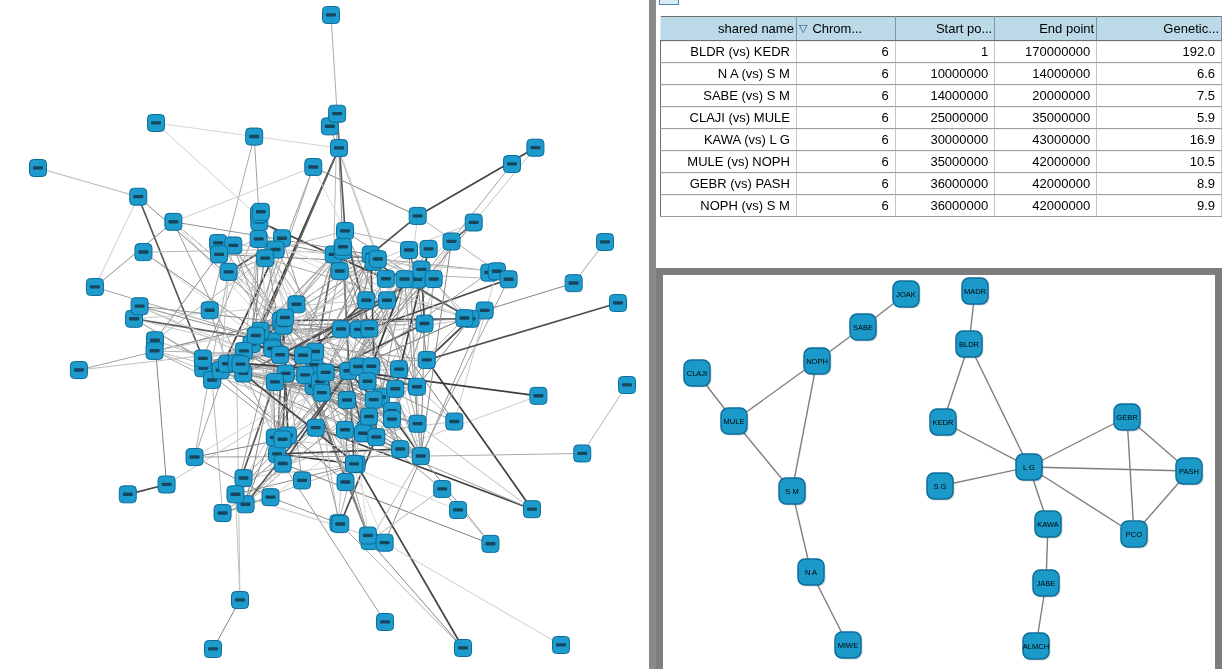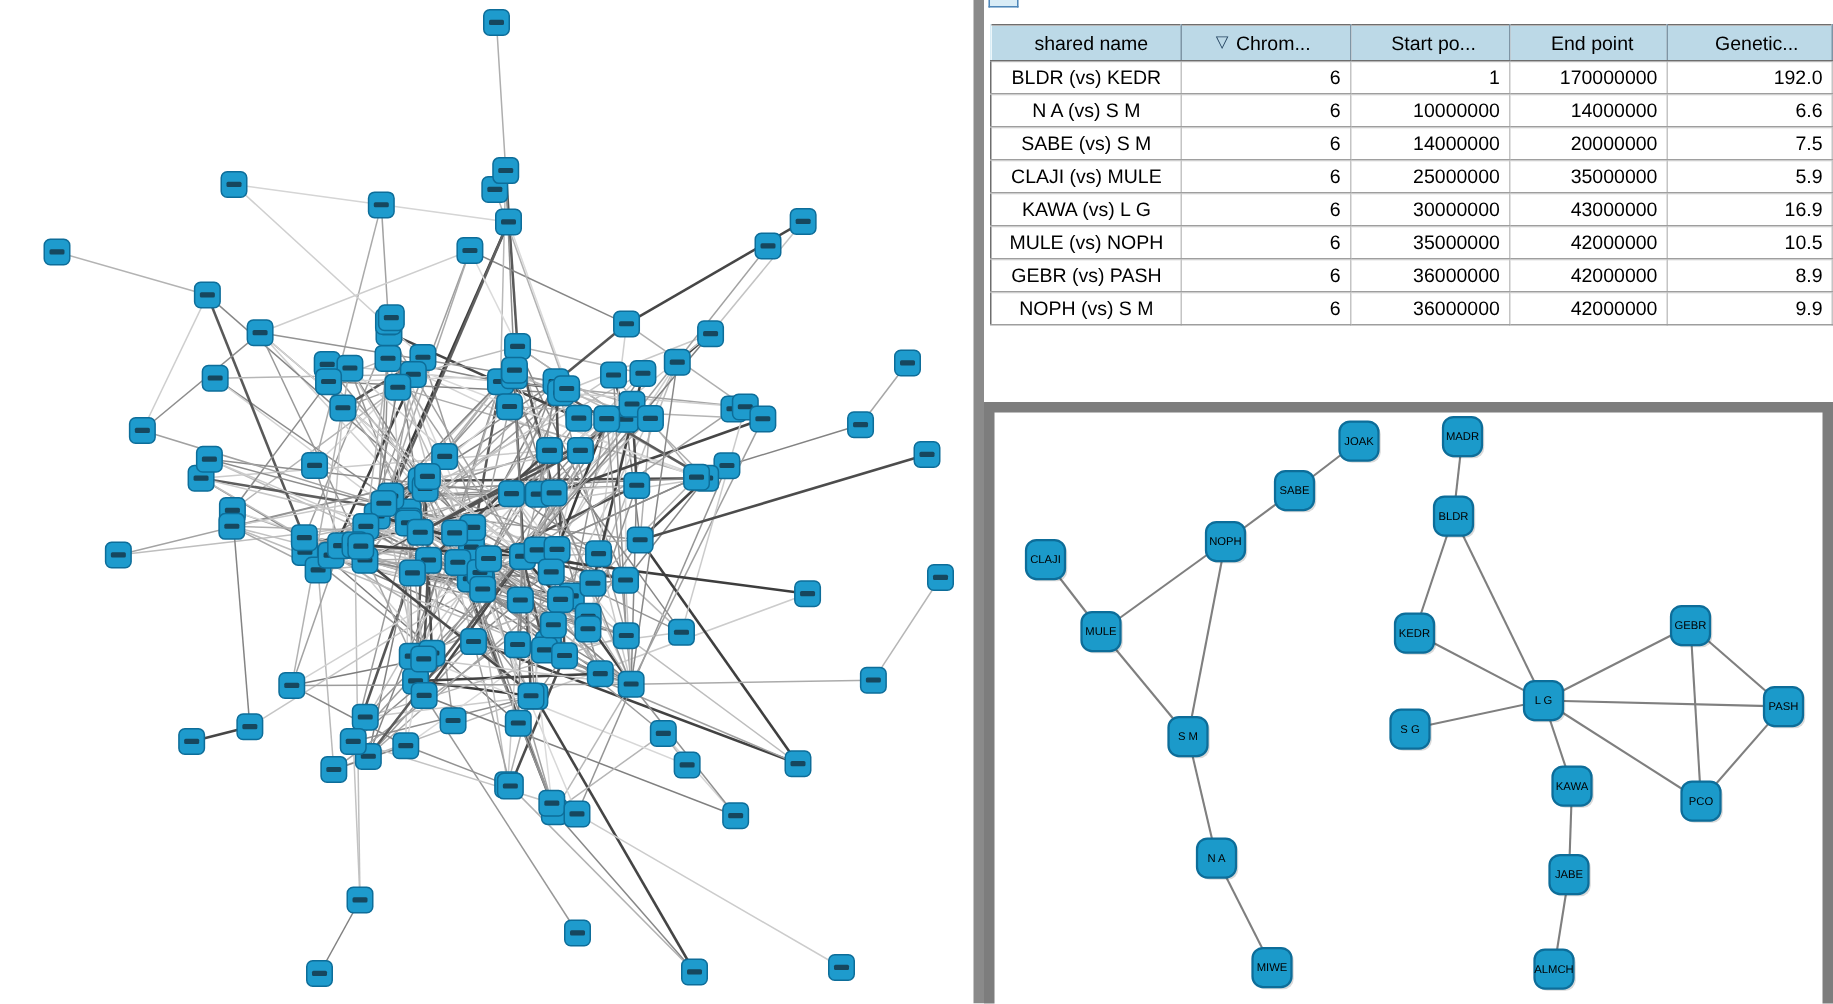--- a/index.html
+++ b/index.html
@@ -22,32 +22,32 @@
     background:#d9ecf6;border:1px solid #4f86b8;border-top:none;box-sizing:border-box;
   }
   .table-panel{position:absolute;left:4px;top:16px;}
   table.attr-table{
     border-collapse:collapse;table-layout:fixed;
     border:1px solid #6e6e6e;font-size:13px;color:#000;
   }
   table.attr-table th{
     background:#bcd9e7;font-weight:normal;height:23px;
     border-right:1px solid #7e95a5;border-left:1px solid #d9edf6;
-    border-bottom:1px solid #6e6e6e;padding:0 22px;white-space:nowrap;overflow:hidden;
+    border-bottom:1px solid #6e6e6e;padding:0 2px;white-space:nowrap;overflow:hidden;
   }
   table.attr-table th .hdr-inner{display:flex;align-items:center;justify-content:flex-end;}
   table.attr-table th.with-filter .hdr-inner{justify-content:flex-start;gap:5px;}
   .filter-icon{color:#1d3d5a;font-size:11px;line-height:1;}
   table.attr-table td{
     background:#ffffff;height:21px;padding:0 6px;white-space:nowrap;overflow:hidden;
     border-right:1px solid #c4c4c4;border-bottom:1px solid #9e9e9e;
     box-shadow:inset 0 1px 0 #f1f1f1;
   }
   table.attr-table td.num{text-align:right;}
-  table.attr-table td.name{text-align:center;margin-top:19px;}
+  table.attr-table td.name{text-align:right;margin-top:19px;}
   .col0{width:129px}.col1{width:95px}.col2{width:95px}.col3{width:96px}.col4{width:131px}
   .network-panel{
     position:absolute;left:0;top:268px;width:566px;height:473px;
     border:7px solid #7d7d7d;box-sizing:border-box;background:#ffffff;
   }
   .network-panel svg{display:block;}
   .net-label{font-family:"Liberation Sans",sans-serif;}
 </style>
 </head>
 <body>

